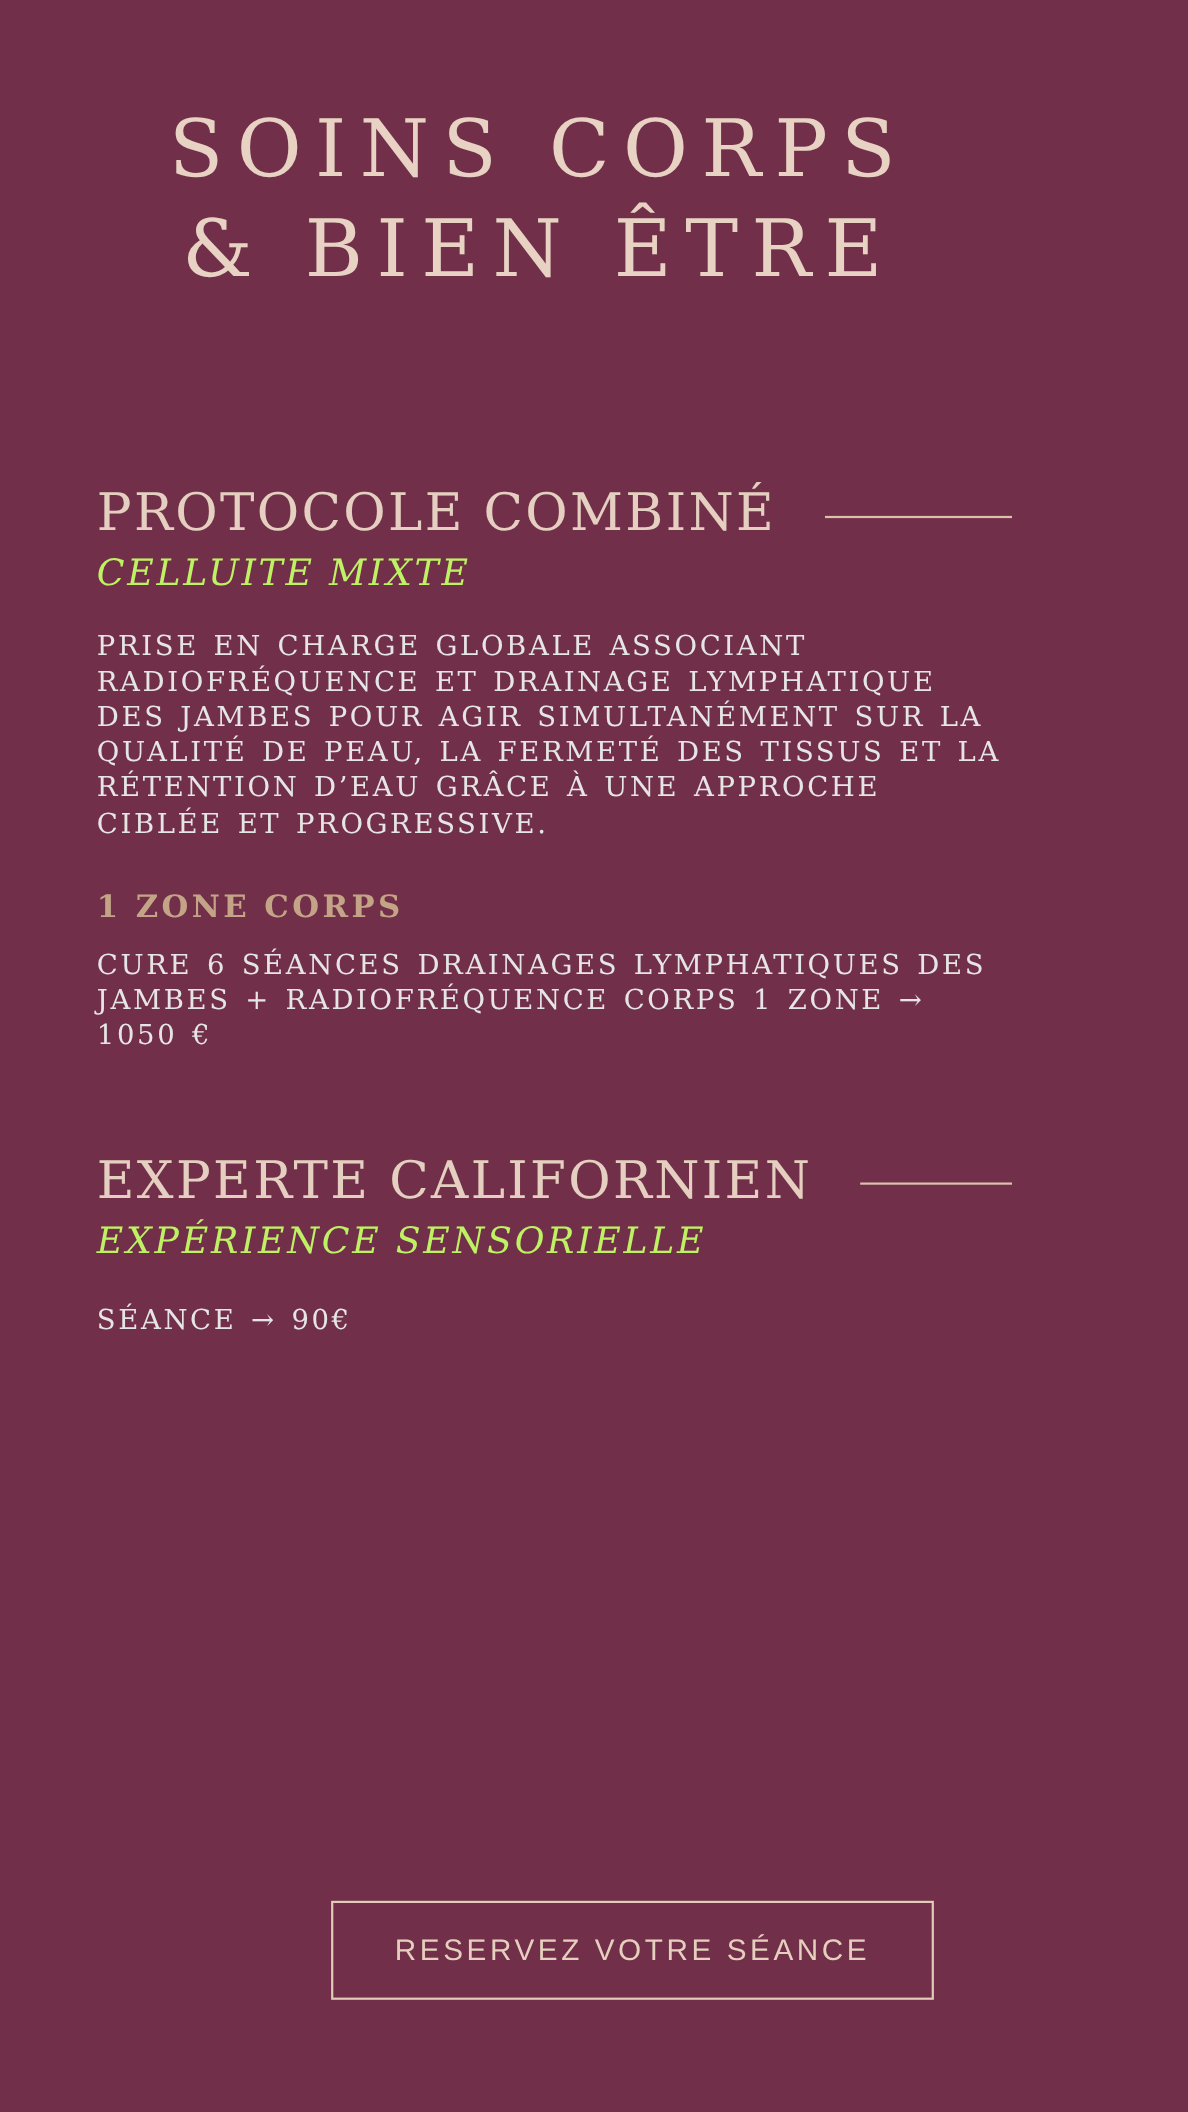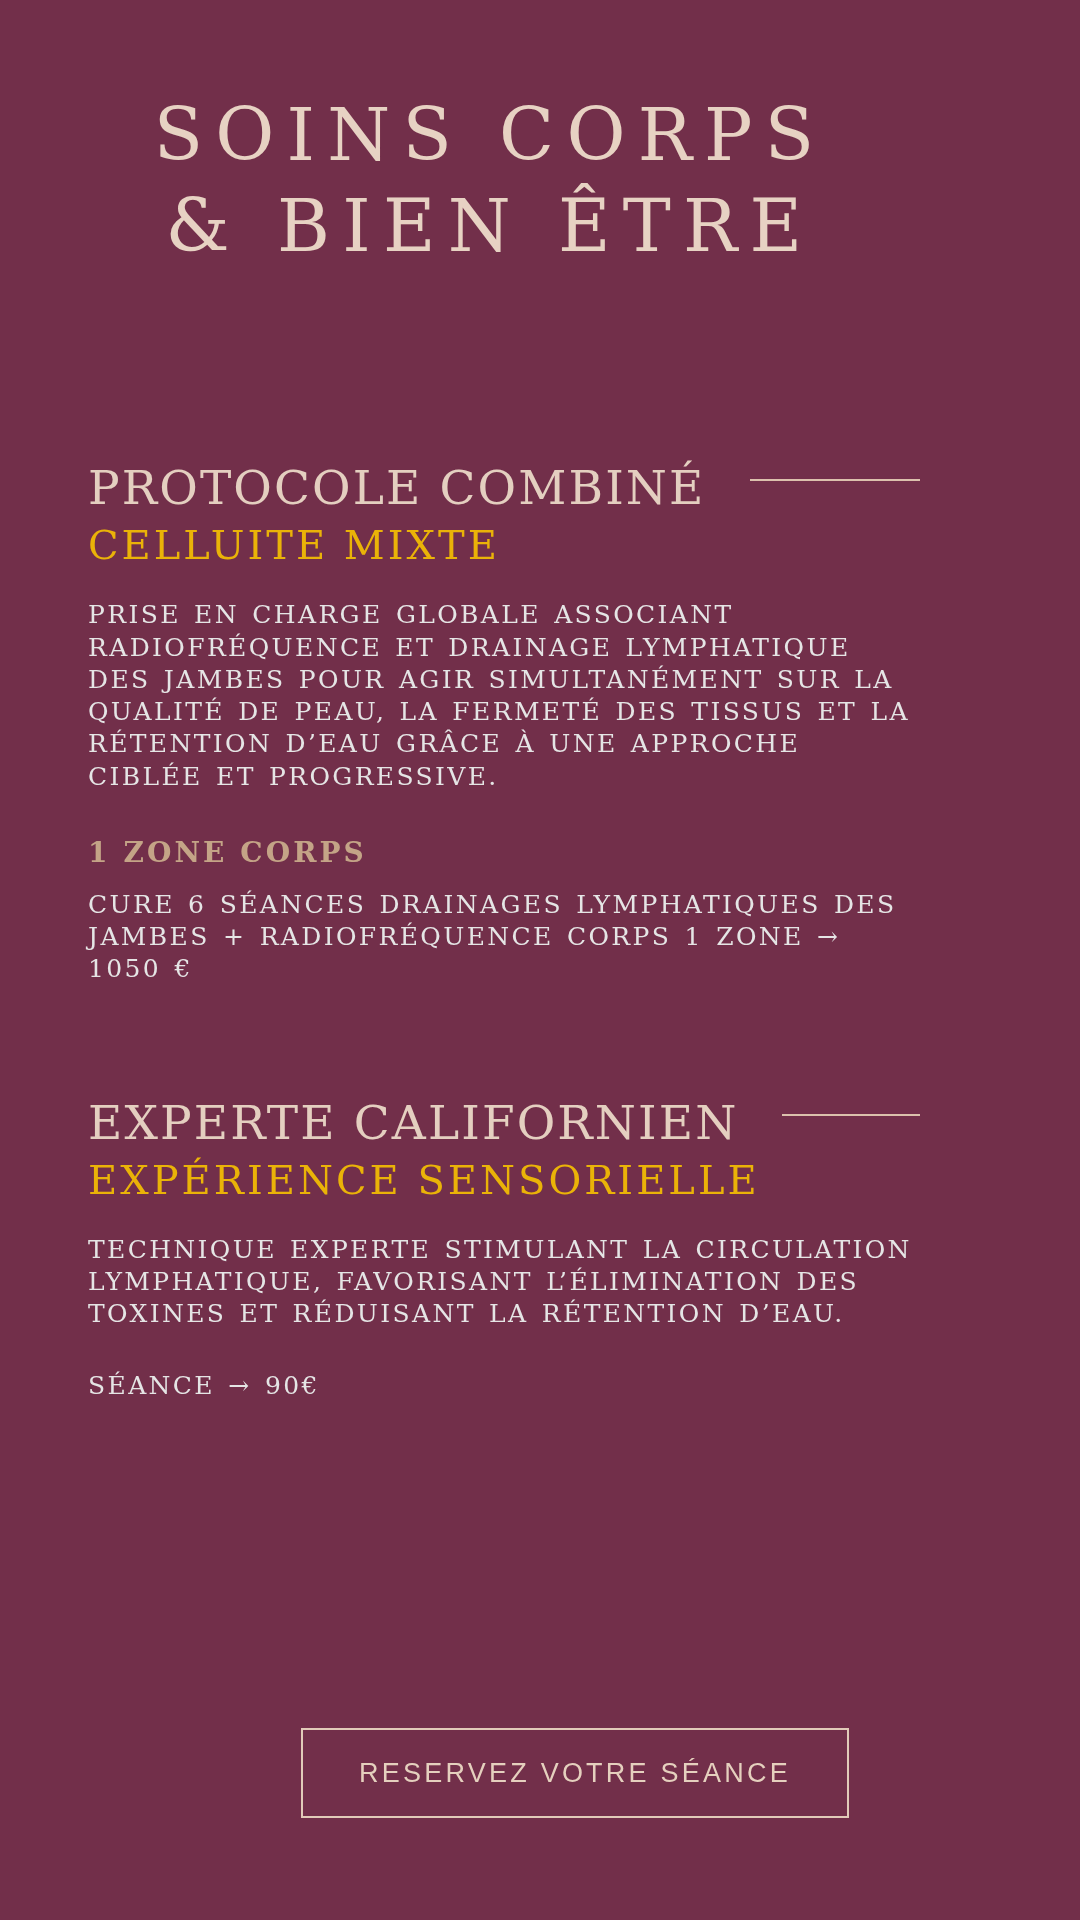--- a/index.html
+++ b/index.html
@@ -30,36 +30,36 @@
     display: flex;
     align-items: center;
   }
   .section-heading {
     font-size: 47px;
     font-weight: 400;
     letter-spacing: 0.045em;
     color: #E4CFC0;
     white-space: nowrap;
     line-height: 1;
-    margin-top: 21px;
   }
   .heading-rule {
     flex: 1;
     height: 2px;
     background: #DCC1AD;
     margin-left: 44px;
     margin-top: 6px;
   }
   .section-subtitle {
-    font-size: 40px;
+    font-size: 33px;
     font-weight: 400;
     letter-spacing: 0.075em;
-    color: #eab308;
+    color: #bef264;
     margin-top: 14px;
     line-height: 1;
+    font-style: italic;
   }
   .section-description {
     margin-top: 34px;
     font-size: 25px;
     line-height: 1.29;
     letter-spacing: 0.095em;
     word-spacing: 0.12em;
     color: #e5e5e5;
     max-width: 940px;
   }
@@ -131,21 +131,20 @@
     </div>
 
   </section>
 
   <section class="section-2">
     <div class="heading-row">
       <h2 class="section-heading">EXPERTE CALIFORNIEN</h2>
       <div class="heading-rule"></div>
     </div>
     <h3 class="section-subtitle">EXPÉRIENCE SENSORIELLE</h3>
-    <p class="section-description">TECHNIQUE EXPERTE STIMULANT LA CIRCULATION LYMPHATIQUE, FAVORISANT L’ÉLIMINATION DES TOXINES ET RÉDUISANT LA RÉTENTION D’EAU.</p>
 
     <div class="offer no-label">
       <p class="offer-detail">SÉANCE → 90€</p>
     </div>
   </section>
 
   <div class="cta-wrap">
     <button class="cta-button">RESERVEZ VOTRE SÉANCE</button>
   </div>
 

